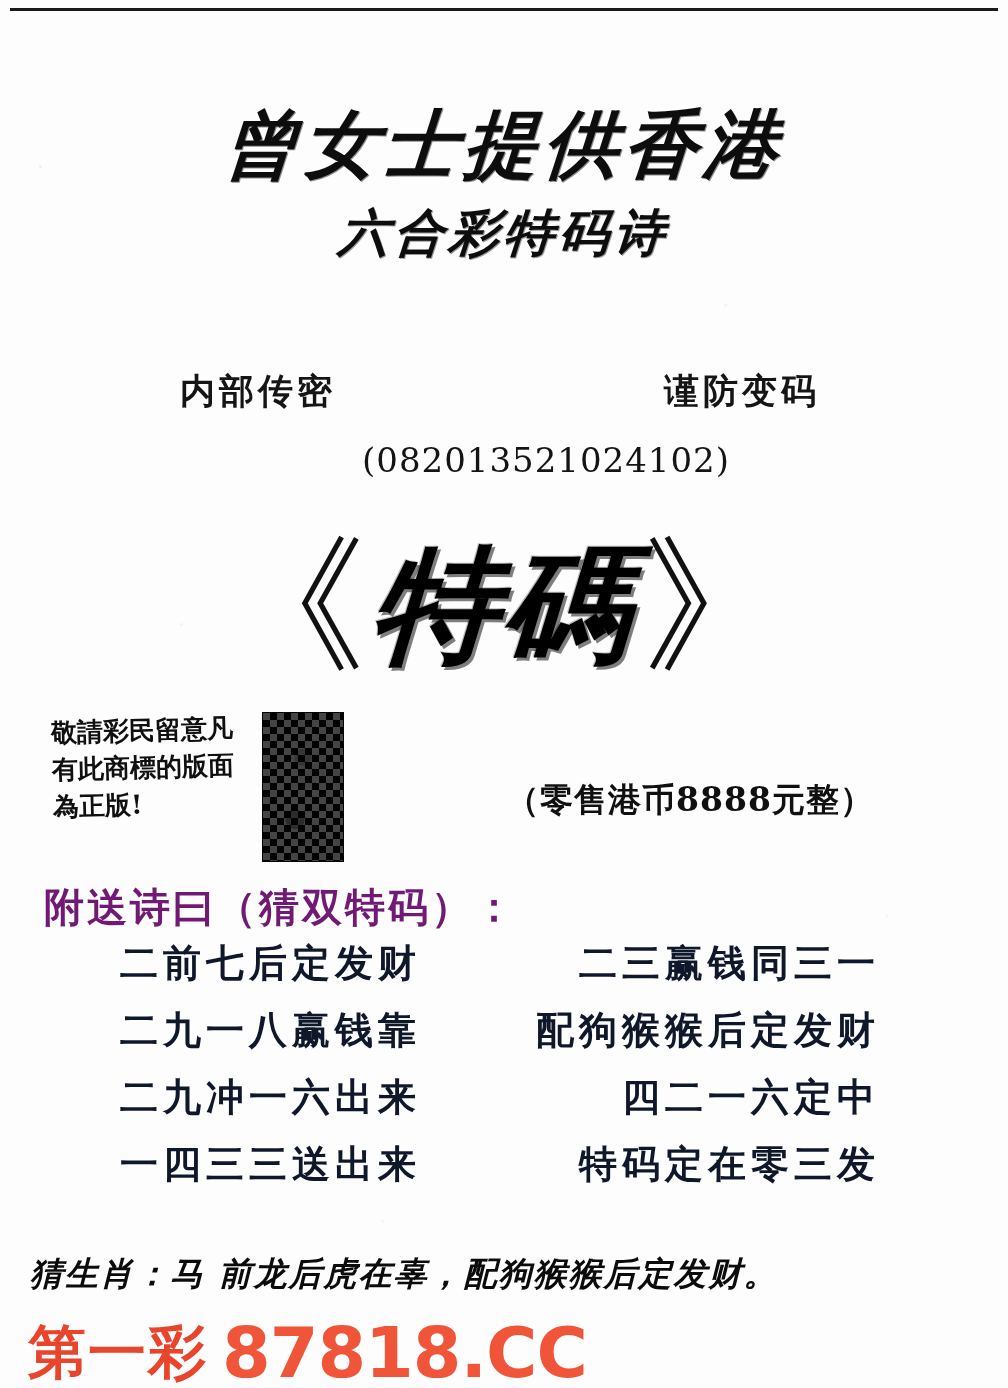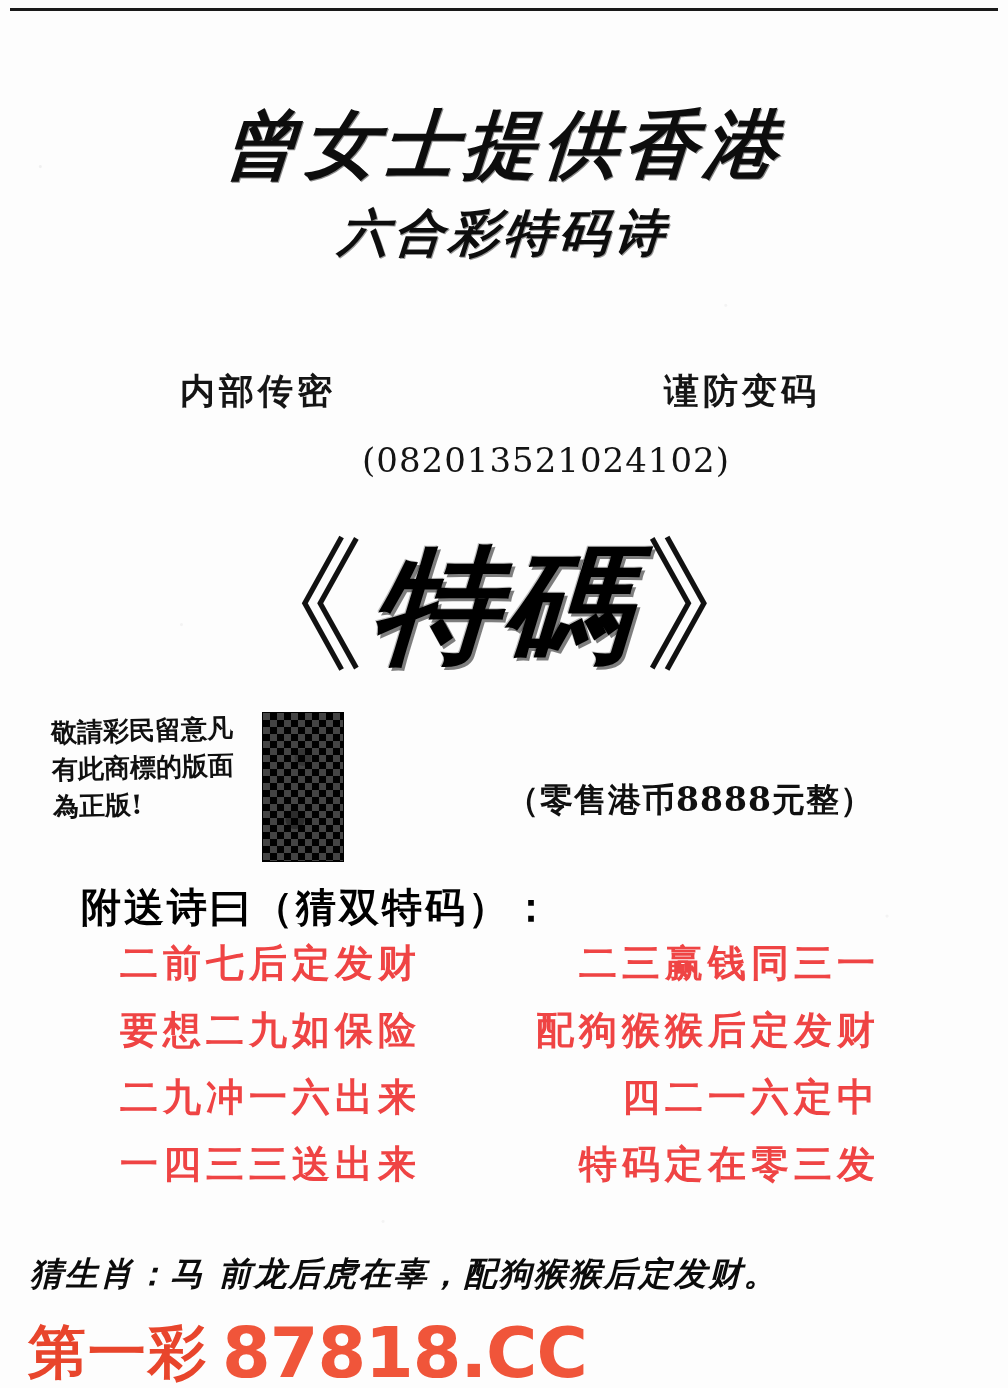--- a/index.html
+++ b/index.html
@@ -176,41 +176,40 @@
   }
 
   .poem-head {
     position: absolute;
     top: 880px;
     left: 44px;
     font-family: Liberation Serif, serif;
     font-size: 40px;
     font-weight: 800;
     letter-spacing: 3px;
-    color: #000000;
-    margin-left: 37px;
+    color: #701a75;
   }
 
   .poem-grid {
     position: absolute;
     top: 938px;
     left: 120px;
     width: 760px;
   }
   .poem-row {
     display: flex;
     justify-content: space-between;
     margin-bottom: 16px;
   }
   .poem-cell {
     font-family: "DejaVu Serif", serif;
     font-size: 38px;
     font-weight: 800;
     letter-spacing: 5px;
-    color: #ef4444;
+    color: #0f172a;
     white-space: nowrap;
   }
   .poem-cell.right {
     margin-left: 56px;
   }
 
   .zodiac {
     position: absolute;
     top: 1252px;
     left: 30px;
@@ -276,21 +275,21 @@
   <div class="price">（零售港币8888元整）</div>
 
   <div class="poem-head">附送诗曰（猜双特码）：</div>
 
   <div class="poem-grid">
     <div class="poem-row">
       <span class="poem-cell">二前七后定发财</span>
       <span class="poem-cell right">二三赢钱同三一</span>
     </div>
     <div class="poem-row">
-      <span class="poem-cell">要想二九如保险</span>
+      <span class="poem-cell">二九一八赢钱靠</span>
       <span class="poem-cell right">配狗猴猴后定发财</span>
     </div>
     <div class="poem-row">
       <span class="poem-cell">二九冲一六出来</span>
       <span class="poem-cell right">四二一六定中</span>
     </div>
     <div class="poem-row">
       <span class="poem-cell">一四三三送出来</span>
       <span class="poem-cell right">特码定在零三发</span>
     </div>

